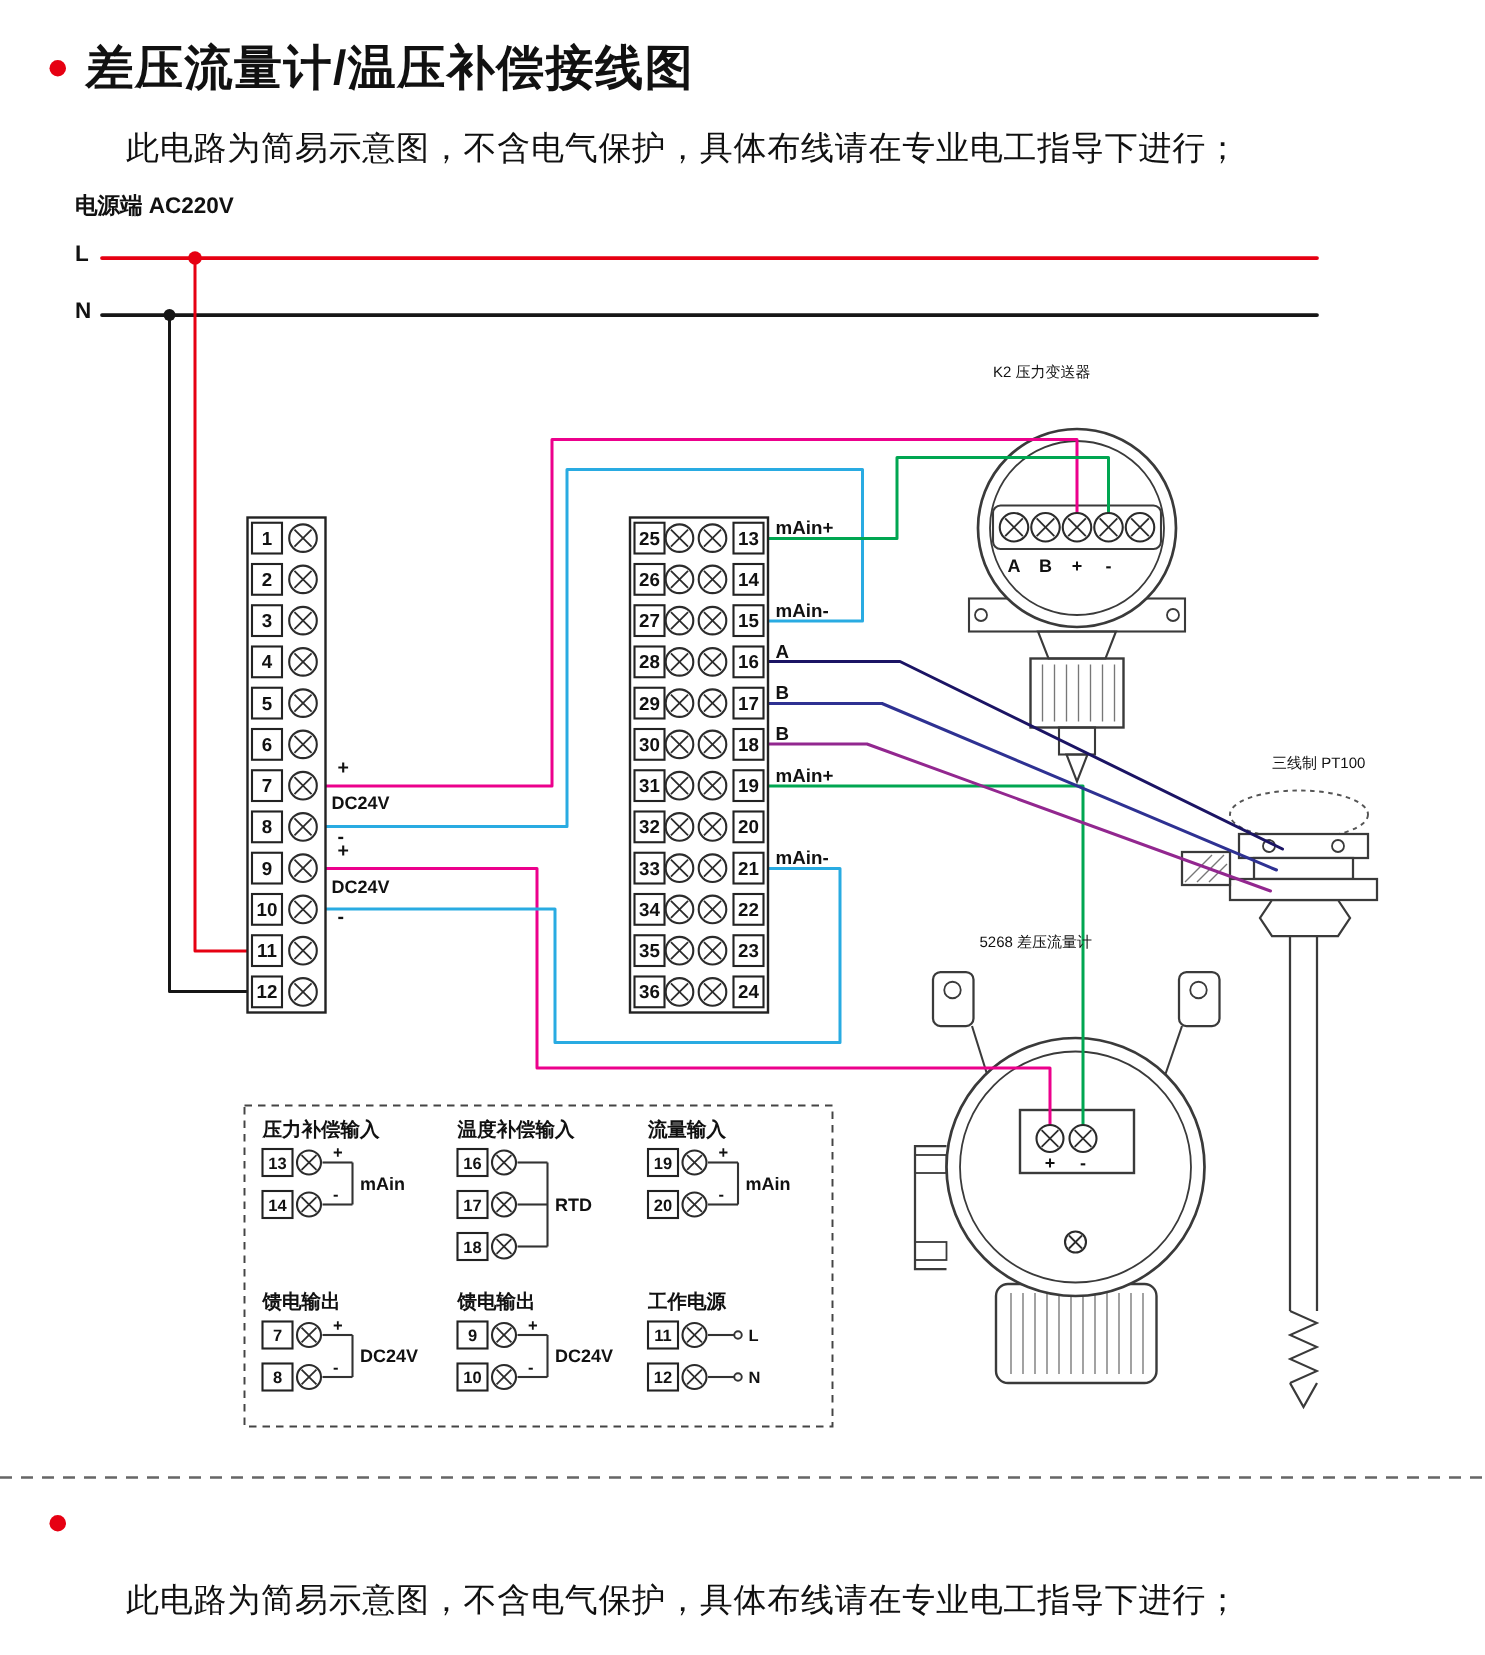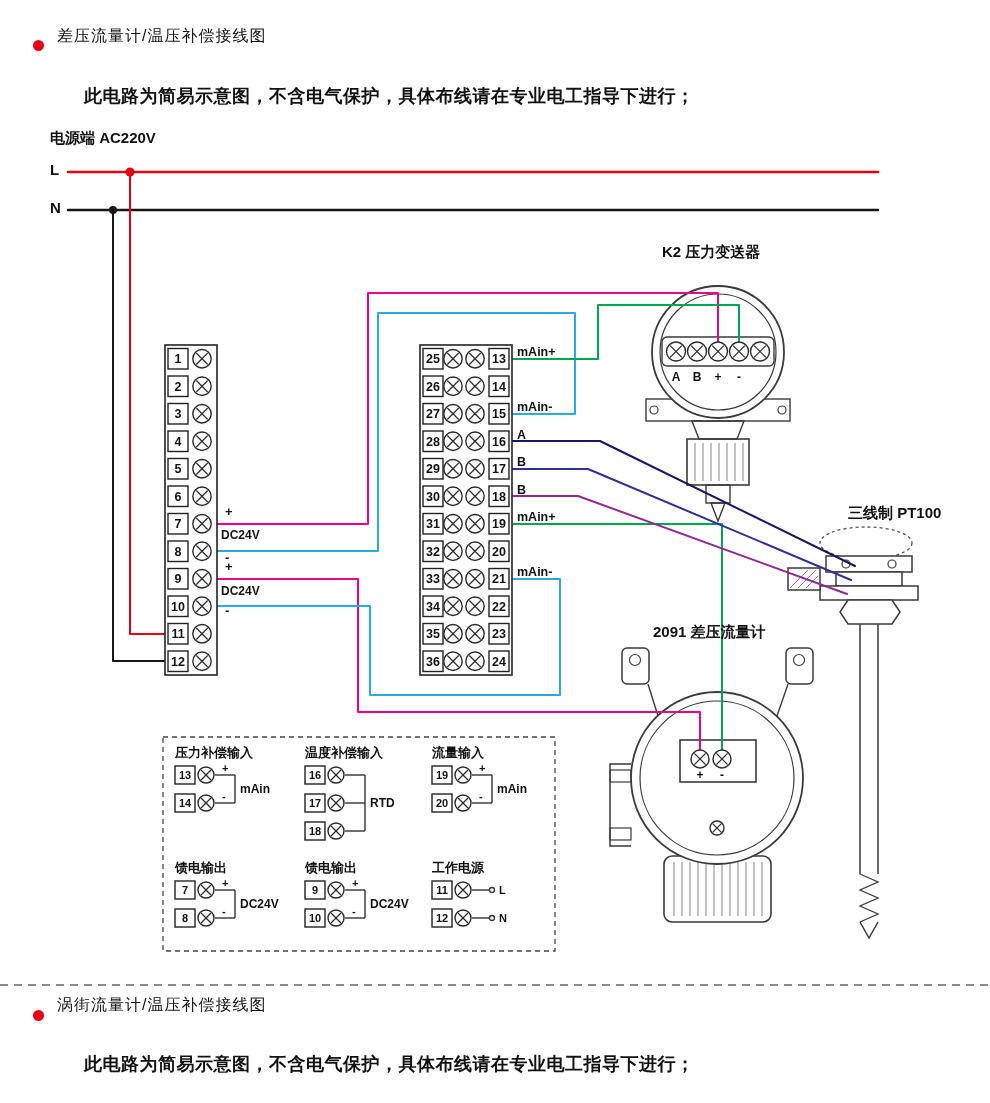--- a/index.html
+++ b/index.html
@@ -1,27 +1,27 @@
 <!DOCTYPE html>
 <html style="--c-live: #e60012; --c-neutral: #161616; --c-dc_plus: #ec008c; --c-dc_minus: #29abe2; --c-signal: #00a651; --c-rtd_a: #1b1464; --c-rtd_b: #2e3192; --c-rtd_c: #92278f;"><head>
 <meta charset="utf-8">
 <style>
   *{box-sizing:border-box}
   html,body{margin:0;padding:0;background:#fff}
   body{font-family:"Liberation Sans",sans-serif;color:#111}
   #page{position:relative;width:990px;height:1103px;background:#fff;overflow:hidden}
   .abs{position:absolute;line-height:1.15;white-space:nowrap}
   .bullet{position:absolute;width:11px;height:11px;border-radius:50%;background:var(--c-live,#e60012)}
-  .h1{font-size:16px;font-weight:400;letter-spacing:1px}
-  .h2{font-size:18px;font-weight:700;letter-spacing:.5px}
+  .h1{font-size:32px;font-weight:700;letter-spacing:1px}
+  .h2{font-size:22px;font-weight:400;letter-spacing:.5px}
   .plbl{font-size:15px;font-weight:700}
   .rail{font-size:15px;font-weight:700}
   .sign{font-size:13px;font-weight:700}
   .dcv{font-size:12px;font-weight:700}
-  .devlbl{font-size:15px;font-weight:700}
+  .devlbl{font-size:10px;font-weight:400}
   svg{position:absolute;left:0;top:0}
   svg text{font-family:"Liberation Sans",sans-serif}
   .tnum{font-size:12.5px;font-weight:700;fill:#111;stroke:none;text-anchor:middle}
   .lg-num{font-size:11px;font-weight:700;fill:#111;stroke:none;text-anchor:middle}
   .lg-title{font-size:13px;font-weight:700;fill:#111;stroke:none}
   .lg-mid{font-size:12px;font-weight:700;fill:#111;stroke:none}
   .lg-sign{font-size:11px;font-weight:700;fill:#111;stroke:none}
   .tlabel{font-size:12.5px;font-weight:700;fill:#111;stroke:none}
   .dterm{font-size:12px;font-weight:700;fill:#111;stroke:none;text-anchor:middle}
   .w{fill:none;stroke-width:2;stroke-linejoin:round;stroke-linecap:round}
@@ -587,18 +587,17 @@
 
   <div class="abs sign" style="left:225px;top:505px">+</div>
   <div class="abs dcv" style="left:221px;top:529px">DC24V</div>
   <div class="abs sign" style="left:225px;top:551px">-</div>
   <div class="abs sign" style="left:225px;top:560px">+</div>
   <div class="abs dcv" style="left:221px;top:585px">DC24V</div>
   <div class="abs sign" style="left:225px;top:604px">-</div>
 
   <div class="abs devlbl" style="left:662px;top:243px">K2 压力变送器</div>
   <div class="abs devlbl" style="left:848px;top:504px">三线制 PT100</div>
-  <div class="abs devlbl" style="left:653px;top:623px">2091 差压流量计</div>
+  <div class="abs devlbl" style="left:653px;top:623px">5268 差压流量计</div>
 
   <div class="bullet" style="left:33px;top:1010px"></div>
-  <div class="abs h1" style="left:57px;top:996px">涡街流量计/温压补偿接线图</div>
   <div class="abs h2" style="left:84px;top:1054px">此电路为简易示意图，不含电气保护，具体布线请在专业电工指导下进行；</div>
 </div>
 
 </body></html>

